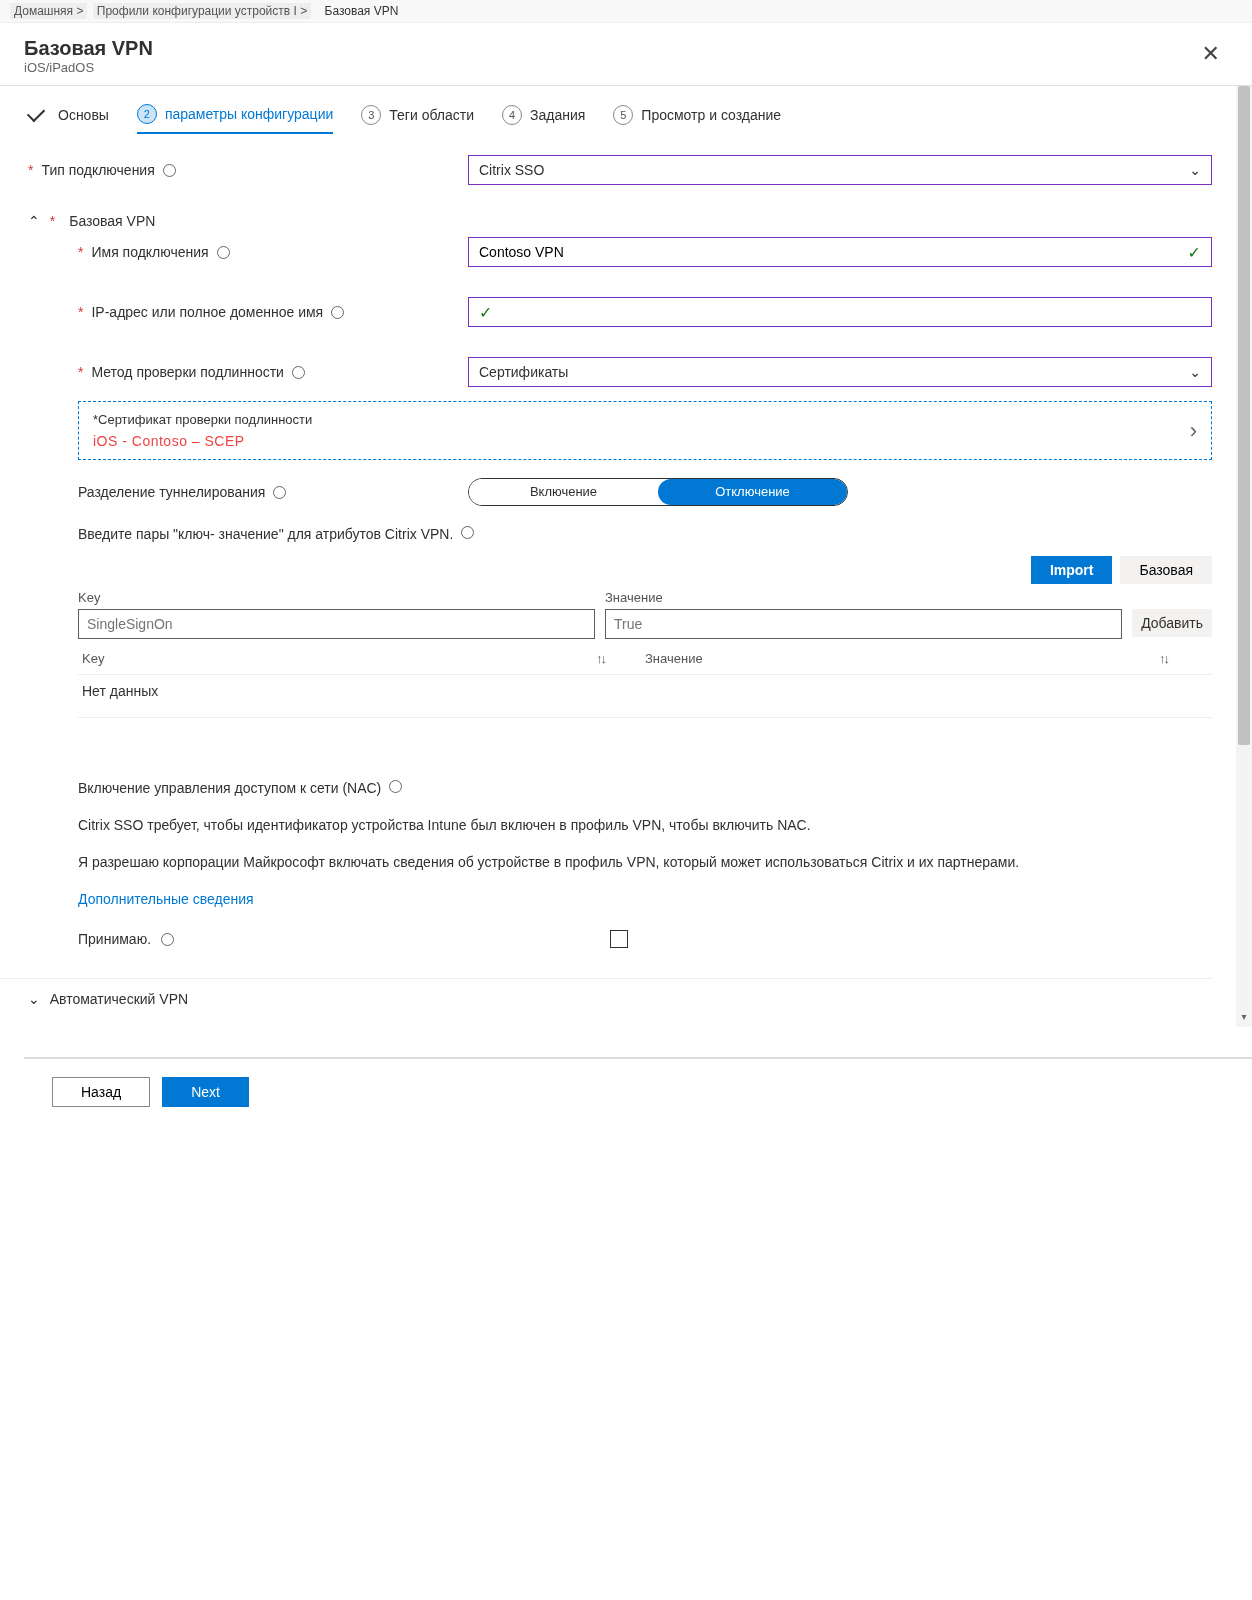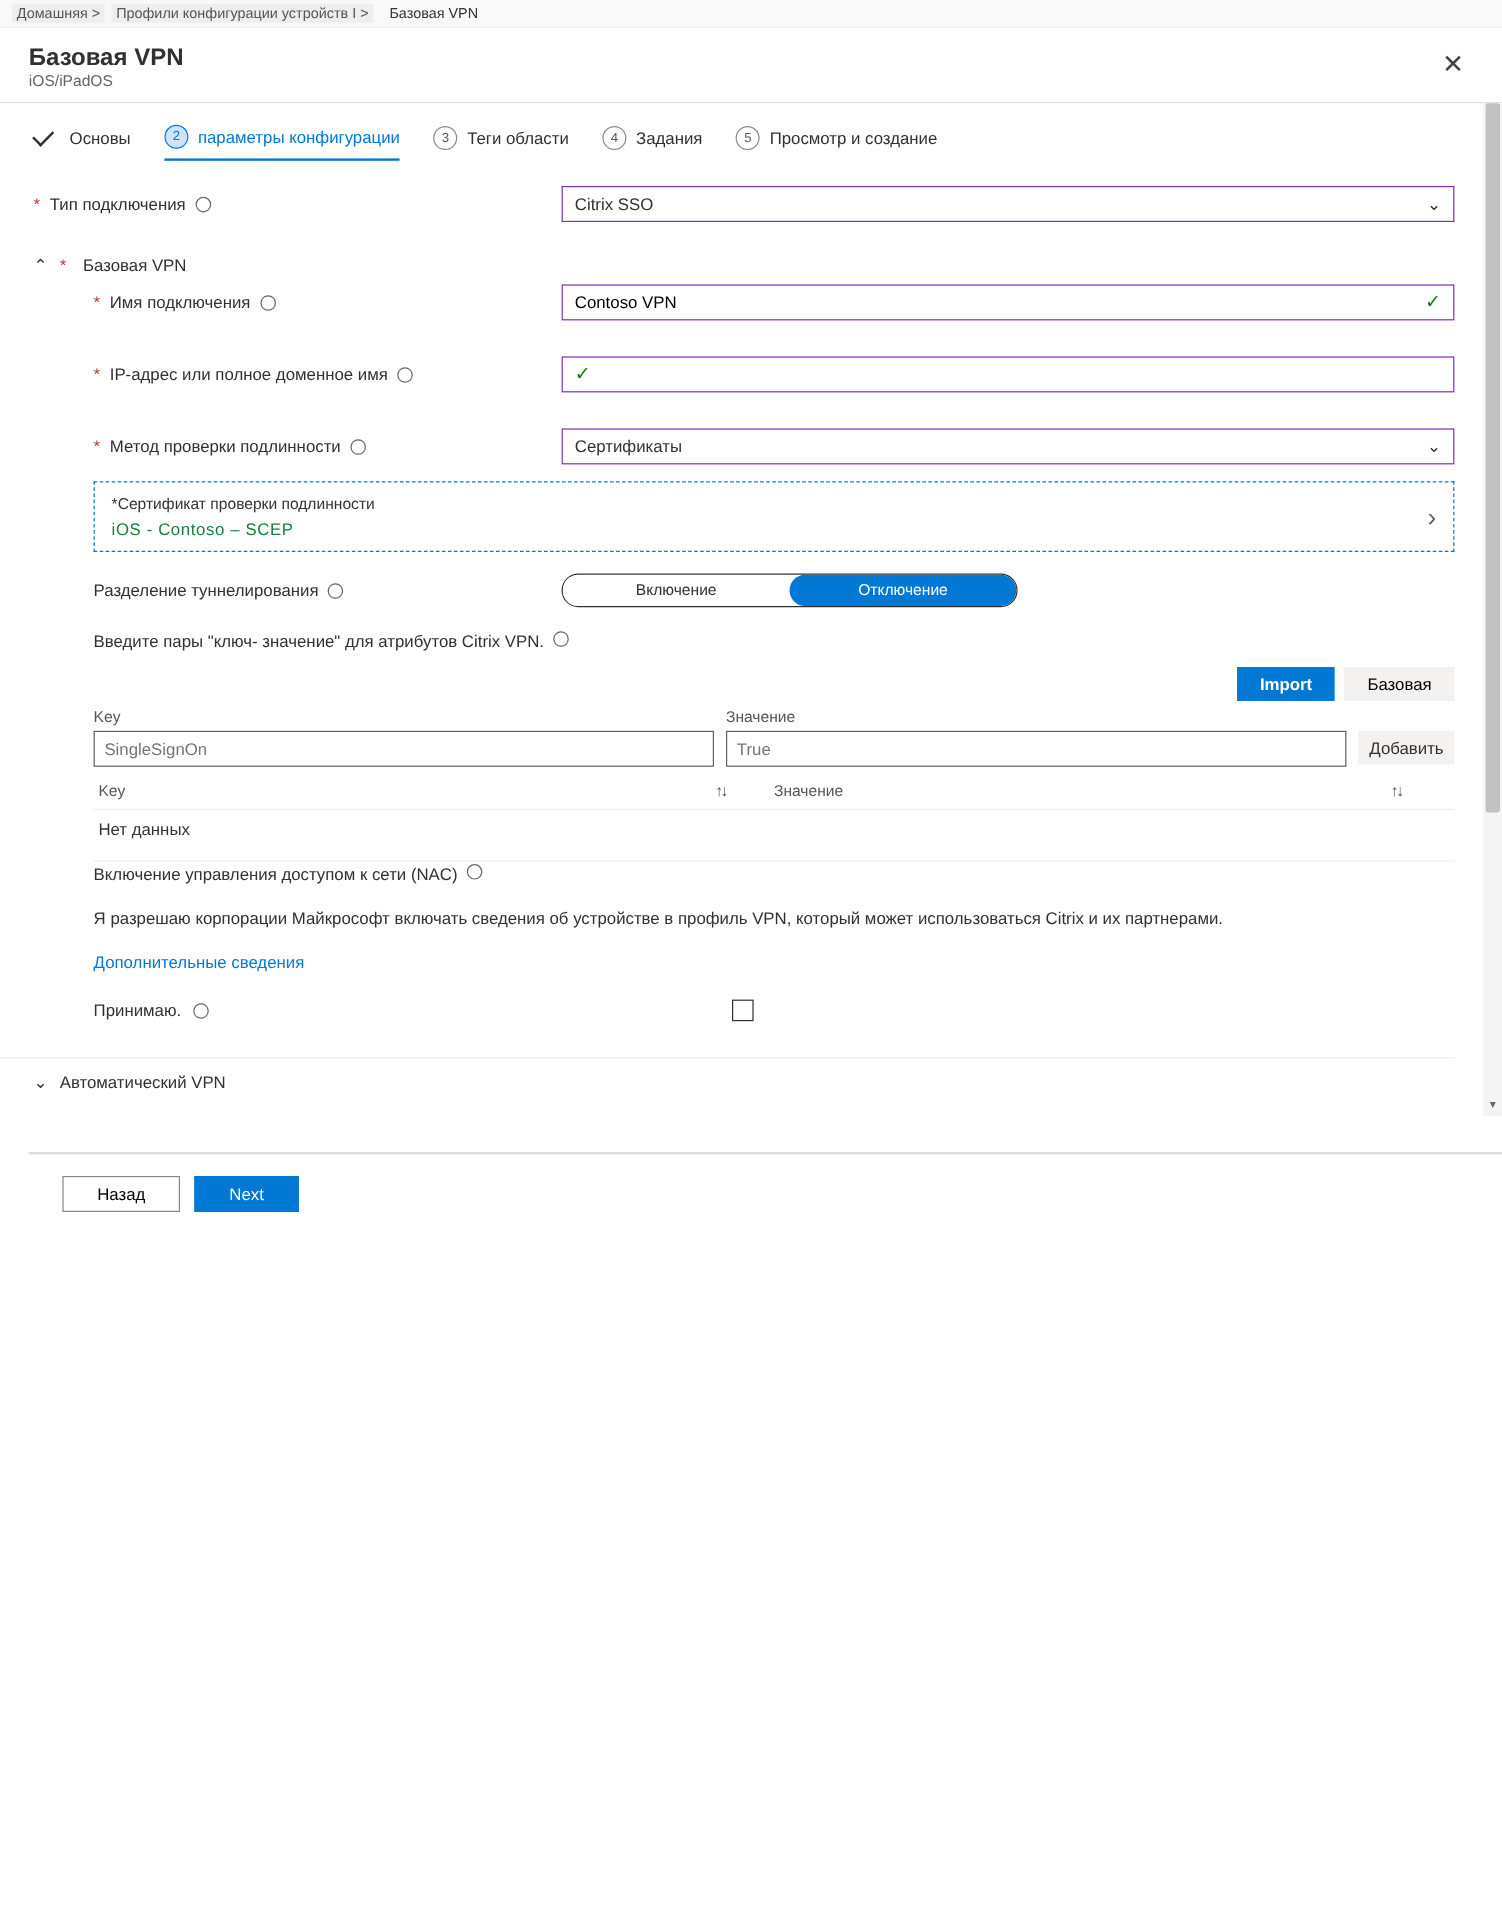--- a/index.html
+++ b/index.html
@@ -31,39 +31,39 @@
 .select.purple, .tinput.purple { border-color: #7b2fbf; }
 .tinput input { border: none; outline: none; width: calc(100% - 24px); font-size: 14px; height: 26px; }
 .tinput .ok { color: #107c10; font-size: 16px; }
 .select .chev { font-size: 14px; }
 .section-hdr { display: flex; align-items: center; gap: 10px; padding: 16px 0 8px; border-top: 1px solid #eee; margin-top: 10px; }
 .section-hdr.nob { border-top: none; margin-top: 0; }
 .caret { font-size: 14px; }
 .indent { margin-left: 50px; }
 .cert-box { border: 1px dashed #0078d4; padding: 10px 14px; margin: 14px 0 18px; display: flex; justify-content: space-between; align-items: center; cursor: pointer; }
 .cert-box .lines div:first-child { font-size: 13px; color: #333; margin-bottom: 6px; }
-.cert-box .lines div:last-child { font-size: 14px; color: #15803d; letter-spacing: 0.5px; }
+.cert-box .lines div:last-child { font-size: 14px; color: #ef4444; letter-spacing: 0.5px; }
 .toggle { display: flex; border: 1px solid #323130; border-radius: 16px; overflow: hidden; height: 28px; width: 380px; }
 .toggle > div { flex: 1; text-align: center; line-height: 26px; font-size: 13px; cursor: pointer; }
 .toggle .on { background: #fff; }
 .toggle .off { background: #0078d4; color: #ffffff; border-radius: 14px; }
 .kv-head { display: flex; justify-content: flex-end; gap: 8px; margin: 14px 0 6px; }
 .btn { padding: 5px 18px; font-size: 14px; cursor: pointer; border: 1px solid #8a8886; background: #fff; }
 .btn.primary { background: #0078d4; color: #fff; border-color: #0078d4; font-weight: 600; }
 .btn.gray { background: #f3f2f1; border-color: #f3f2f1; }
 .kv-row { display: flex; gap: 10px; align-items: center; }
 .kv-col { flex: 1; }
 .kv-col label { font-size: 13px; color: #555; display: block; margin-bottom: 4px; }
 .kv-col input { width: 100%; height: 30px; border: 1px solid #605e5c; padding: 0 8px; font-size: 14px; color: #666; }
 .kv-add { width: 80px; text-align: right; }
 .kv-table-head { display: flex; padding: 12px 4px 8px; color: #555; font-size: 13px; }
 .kv-table-head > div { flex: 1; display: flex; justify-content: space-between; padding-right: 40px; }
 .sort { font-size: 13px; letter-spacing: -2px; }
 .kv-empty { padding: 8px 4px 18px; color: #333; border-bottom: 1px solid #eee; border-top: 1px solid #eee; }
-.nac { }
+.nac { margin-top: 60px; }
 .nac p { margin-bottom: 16px; font-size: 14px; line-height: 1.5; }
 .nac .link { color: #0078d4; cursor: pointer; }
 .agree-row { display: flex; align-items: center; gap: 6px; margin-top: 20px; }
 .agree-row .cb { width: 18px; height: 18px; border: 1.5px solid #323130; margin-left: 430px; }
 .auto-sec { display: flex; align-items: center; gap: 10px; margin-top: 30px; padding-top: 12px; border-top: 1px solid #eee; margin-left: -28px; padding-left: 28px; }
 .footer { border-top: 2px solid #ddd; padding: 18px 28px; display: flex; gap: 12px; margin-top: 30px; margin-left: 24px; }
 .fbtn { padding: 6px 28px; font-size: 14px; cursor: pointer; }
 .fbtn.back { background: #fff; border: 1px solid #8a8886; }
 .fbtn.next { background: #0078d4; color: #fff; border: 1px solid #0078d4; }
 .checkmark { display: inline-block; width: 16px; height: 10px; border-left: 2px solid #323130; border-bottom: 2px solid #323130; transform: rotate(-45deg); margin-right: 6px; margin-bottom: 4px; }
@@ -223,20 +223,21 @@
           </div>
       <div>
             <span>Значение</span>
             <span class="sort">↑↓</span>
           </div>
     </div>
     <div class="kv-empty">Нет данных</div>
 
     <div class="nac">
       <p><span>Включение управления доступом к сети (NAC)</span> <span class="info"></span></p>
+      <p>Citrix SSO требует, чтобы идентификатор устройства Intune был включен в профиль VPN, чтобы включить NAC.</p>
       <p>Я разрешаю корпорации Майкрософт включать сведения об устройстве в профиль VPN, который может использоваться Citrix и их партнерами.</p>
       <p class="link">Дополнительные сведения</p>
       <div class="agree-row">
         <span>Принимаю.</span>
         <span class="info"></span>
         <span class="cb"></span>
       </div>
     </div>
   </div>
 

